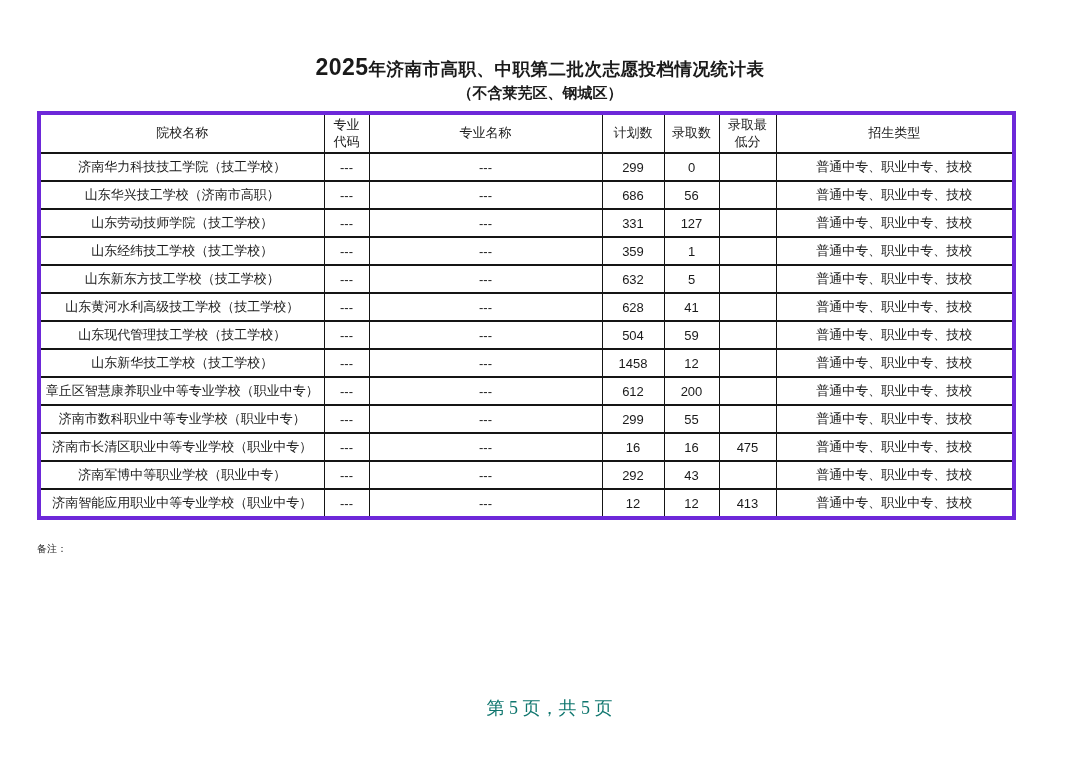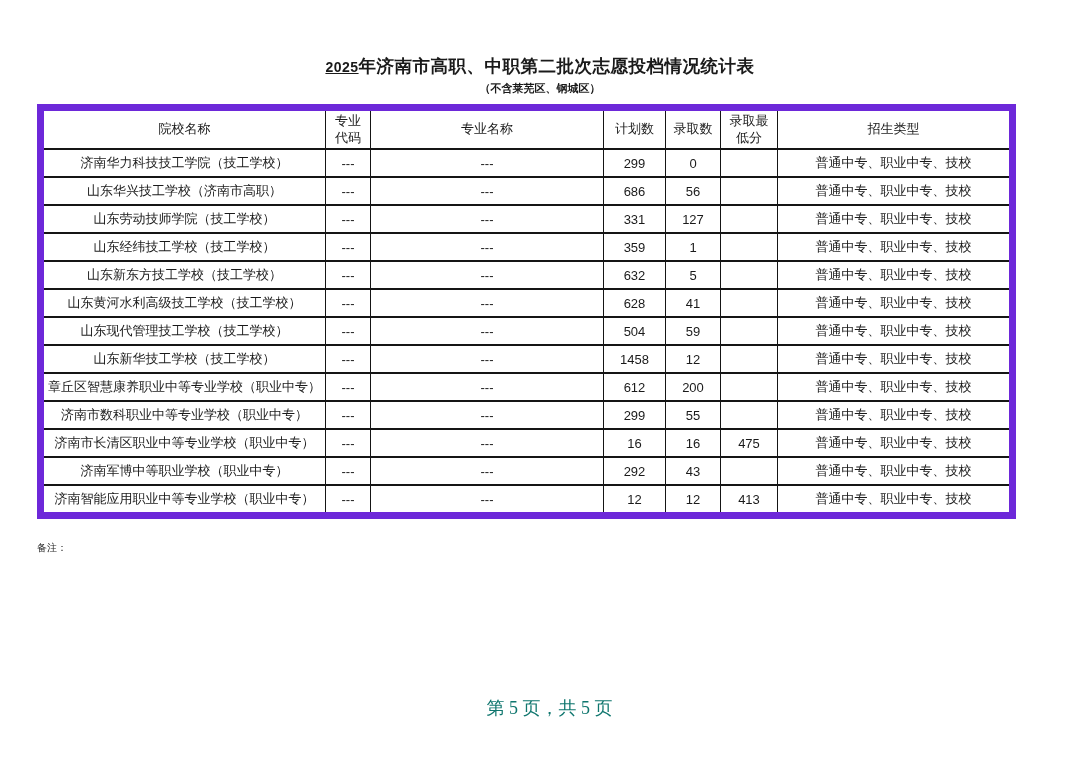--- a/index.html
+++ b/index.html
@@ -14,35 +14,34 @@
   }
   .title {
     text-align: center;
     padding-top: 54px;
     font-size: 17.5px;
     font-weight: bold;
     letter-spacing: 0.5px;
   }
   .title .year {
     font-family: "Liberation Sans", "DejaVu Sans", sans-serif;
-    font-size: 14px;
-    text-decoration: underline;
+    font-size: 23px;
   }
   .subtitle {
     text-align: center;
-    font-size: 11px;
+    font-size: 15px;
     font-weight: bold;
     margin-top: 3px;
   }
   table.stat {
     border-collapse: collapse;
     table-layout: fixed;
     width: 979px;
     margin: 8px 0 0 37px;
-    border: 7px solid #6d28d9;
+    border: 4px solid #6d28d9;
   }
   table.stat tr { border-top: 2px solid #151515; }
   table.stat th, table.stat td {
     border: 1px solid #151515;
     border-top: 2px solid #151515;
     border-bottom: 2px solid #151515;
     text-align: center;
     vertical-align: middle;
     padding: 0 4px;
     font-weight: normal;

